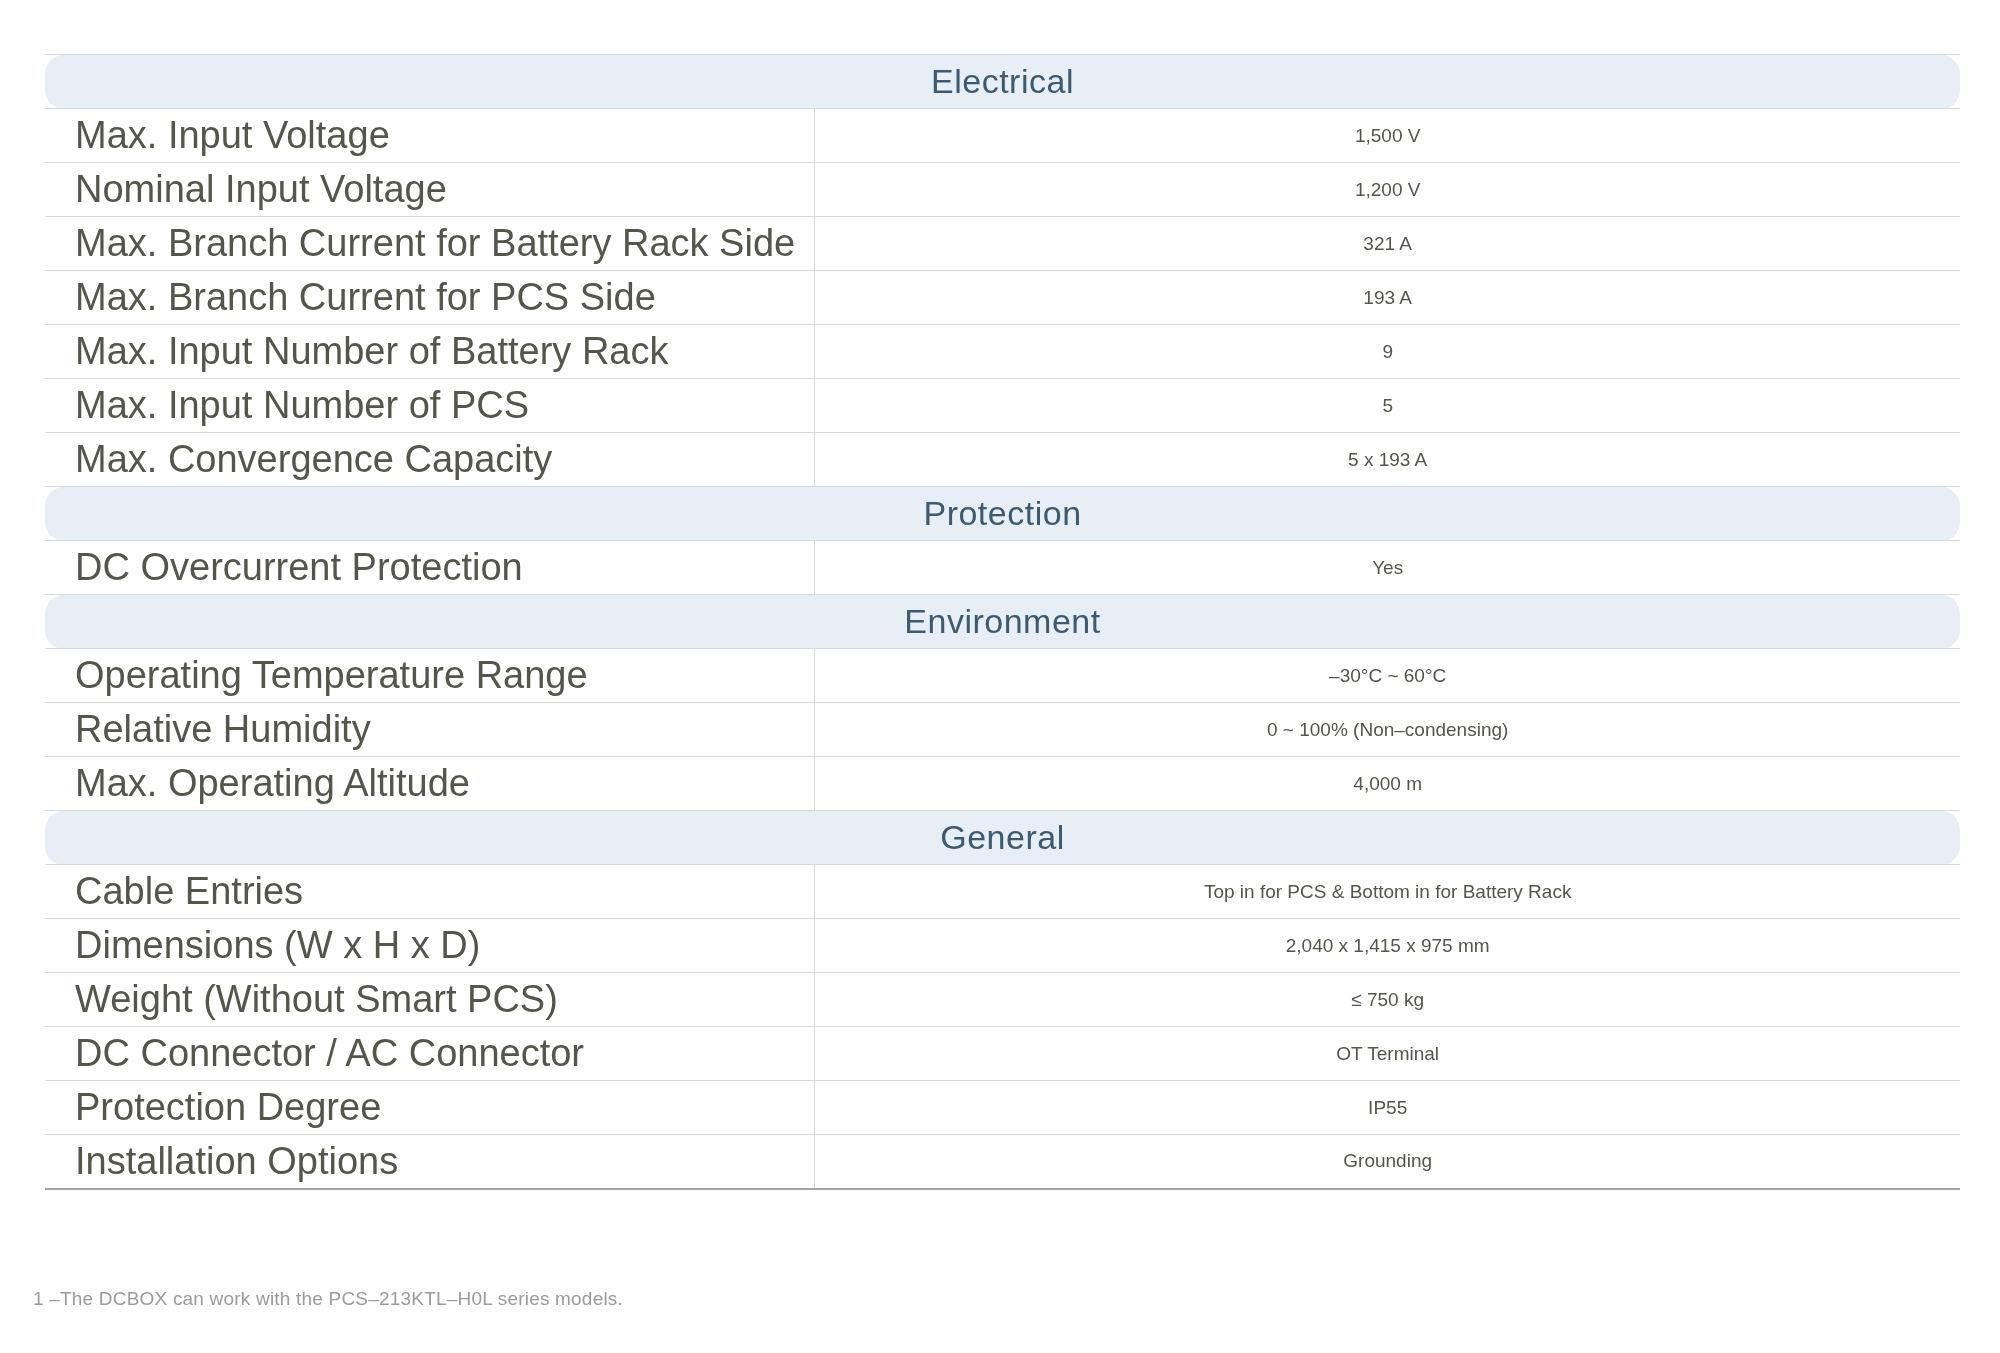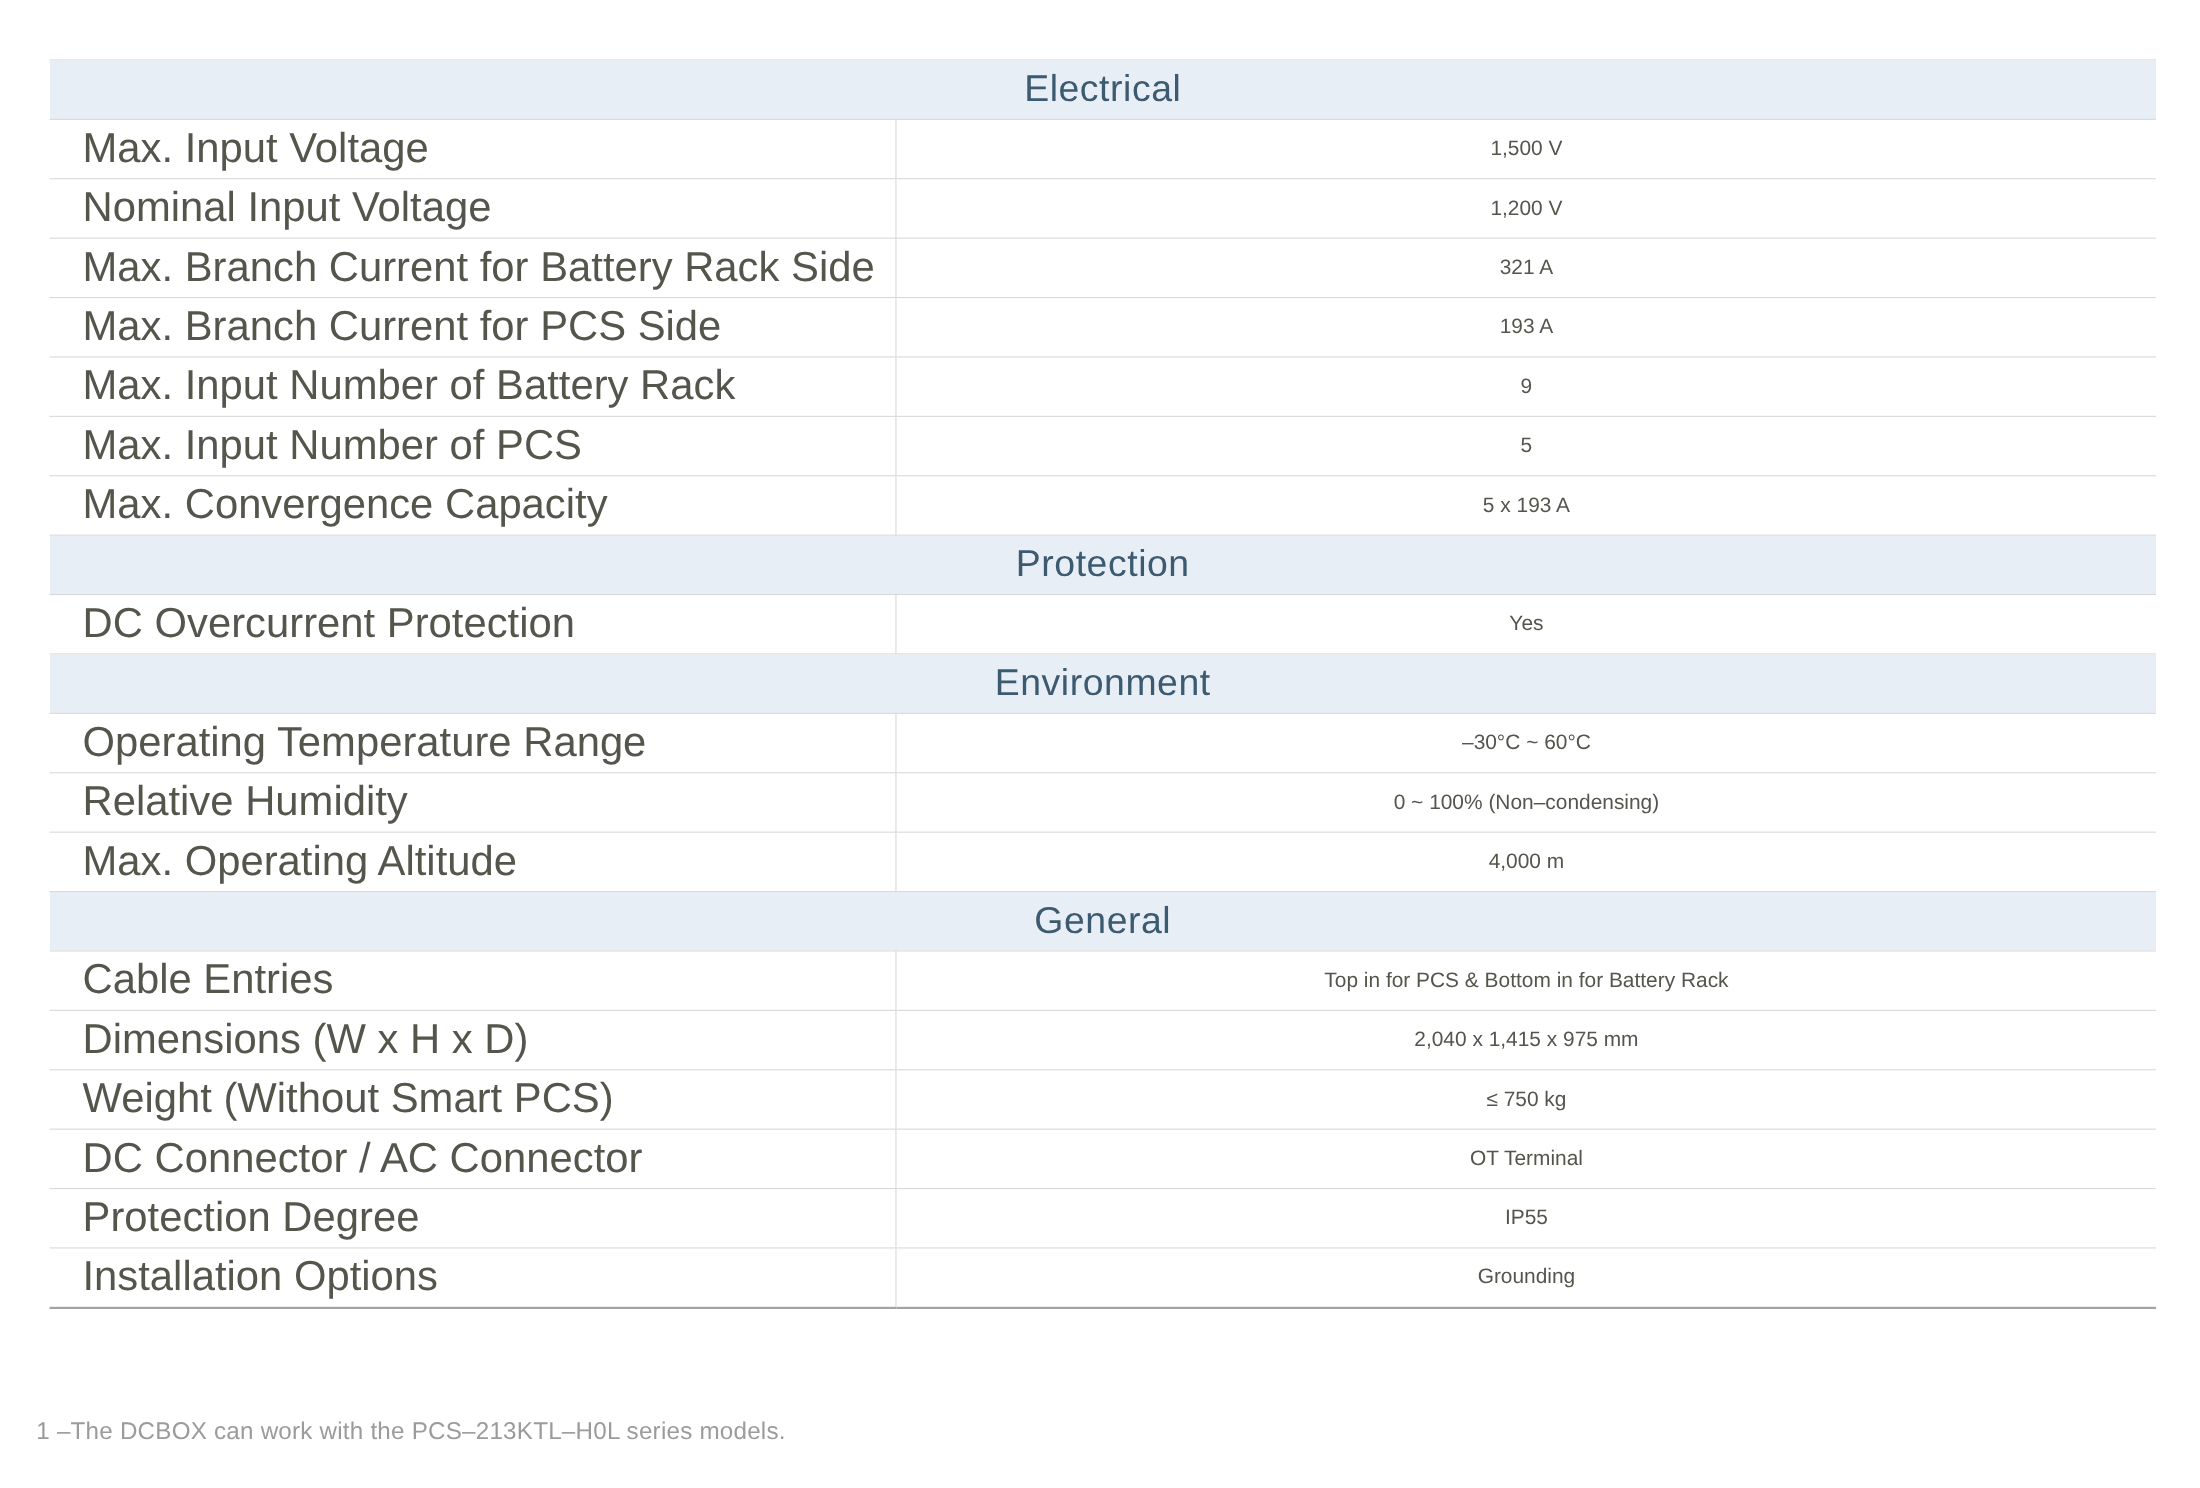--- a/index.html
+++ b/index.html
@@ -23,20 +23,21 @@
     border-collapse: collapse;
     table-layout: fixed;
     border-top: 1px solid #d9d9d9;
   }
   table.spec-table tr { height: 54px; }
   table.spec-table td {
     border-bottom: 1px solid #d9d9d9;
     vertical-align: middle;
     overflow: hidden;
     white-space: nowrap;
+    border-radius: 19px;
   }
   td.section-cell {
     background: #e8eef6;
     color: #3c5a70;
     font-size: 34px;
     text-align: center;
     letter-spacing: 0.5px;
   }
   td.label-cell {
     color: #54564c;
@@ -49,21 +50,21 @@
     font-size: 19px;
     text-align: center;
   }
   table.spec-table tr:last-child td {
     border-bottom: 2px solid #a3a3a3;
   }
   .footnote {
     position: absolute;
     left: 33px;
     top: 1288px;
-    font-size: 22px;
+    font-size: 19px;
     color: #9b9b9b;
     letter-spacing: 0.2px;
     text-align: right;
   }
 </style>
 </head>
 <body>
 
 <div class="page">
   <table class="spec-table">

